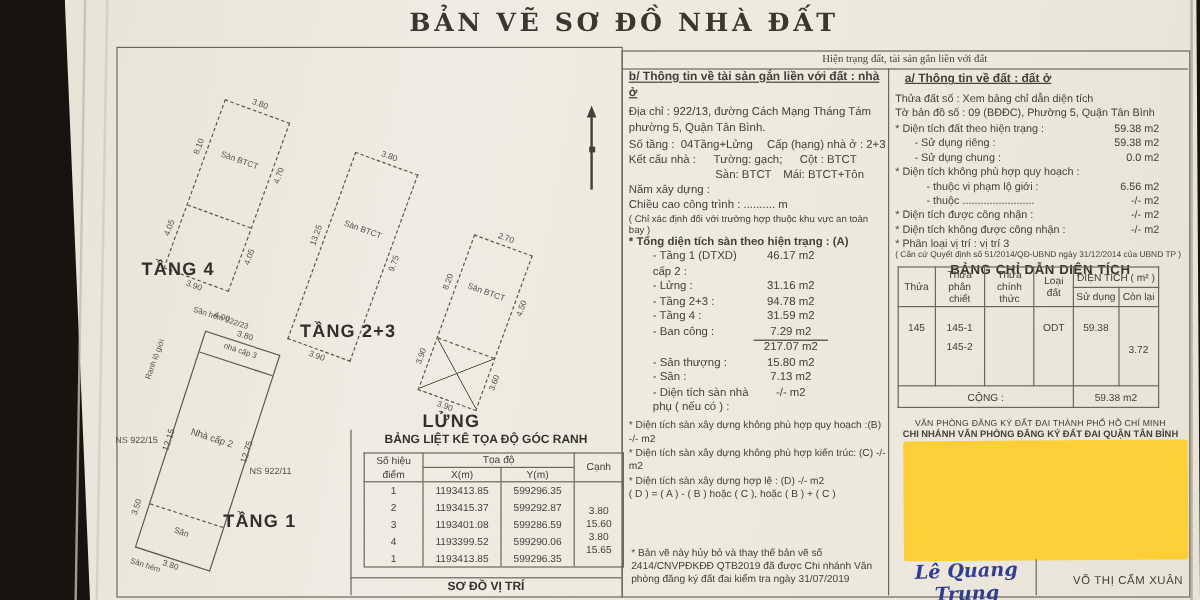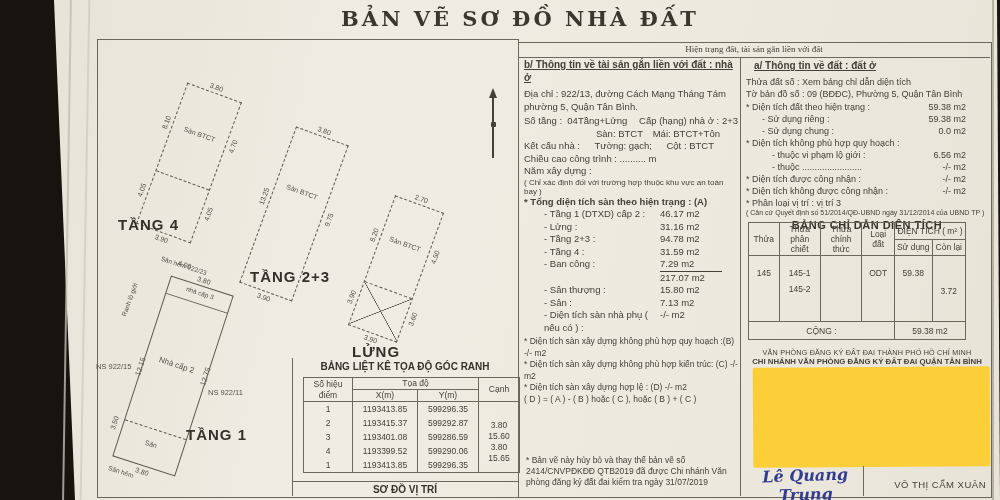--- a/index.html
+++ b/index.html
@@ -16,21 +16,21 @@
   .vline,.hline{position:absolute;background:#6c675c;}
   .t7{font-size:7px;} .t8{font-size:8px;} .t85{font-size:8.5px;} .t9{font-size:9px;} .t10{font-size:10px;}
   .bold{font-weight:bold;} .und{text-decoration:underline;} .ctr{text-align:center;}
   .abs{position:absolute;}
   
   .bcol{position:absolute;left:524px;top:59px;width:214px;line-height:12.5px;font-size:9.5px;}
   .acol{position:absolute;left:746px;top:60px;width:242px;line-height:12px;font-size:9px;}
   .row{display:flex;justify-content:space-between;}
   .arearow{display:flex;margin-left:20px;}
   .arearow .lab{flex:1;}
-  .arearow .val{width:62px;text-align:left;margin-right:16px;}
+  .arearow .val{width:62px;text-align:center;margin-right:48px;}
   .landrow{display:flex;}
   .landrow .lab{flex:1;}
   .landrow .val{width:58px;text-align:right;margin-right:22px;}
   
   table{border-collapse:collapse;}
   .atable{position:absolute;left:748px;top:222px;width:218px;font-size:8.5px;color:#45413a;}
   .atable th,.atable td{border:1px solid #6c675c;padding:1px 2px;font-weight:normal;text-align:center;vertical-align:top;}
   .atable th{vertical-align:middle;line-height:10px;}
   .ctable{position:absolute;left:303px;top:377px;font-size:8.5px;}
   .ctable th{border:1px solid #6c675c;padding:0 2px;font-weight:normal;line-height:11px;}
@@ -192,31 +192,31 @@
   <div class="abs bold ctr" style="left:292px;top:484px;width:226px;font-size:10px;color:#36332c;">SƠ ĐỒ VỊ TRÍ</div>
 
   <div class="bcol">
     <div class="bold und t10" style="margin-bottom:4px;">b/ Thông tin về tài sản gắn liền với đất : nhà ở</div>
     <div>Địa chỉ : 922/13, đường Cách Mạng Tháng Tám</div>
     <div style="margin-bottom:2px;">phường 5, Quận Tân Bình.</div>
     <div class="row">
       <span><span>Số tầng :</span>&nbsp;&nbsp;<span>04Tầng+Lửng</span></span>
       <span>Cấp (hạng) nhà ở : 2+3</span>
     </div>
-    <div class="row" style="padding-left:72px;">
-      <span>Sàn: BTCT</span>
-      <span style="margin-right:18px;">Mái: BTCT+Tôn</span>
-    </div>
     <div class="row">
       <span>Kết cấu nhà :</span>
       <span>Tường: gạch;</span>
       <span style="margin-right:24px;">Cột : BTCT</span>
     </div>
+    <div class="row" style="padding-left:72px;">
+      <span>Sàn: BTCT</span>
+      <span style="margin-right:18px;">Mái: BTCT+Tôn</span>
+    </div>
+    <div>Năm xây dựng :</div>
     <div>Chiều cao công trình : .......... m</div>
-    <div>Năm xây dựng :</div>
     <div class="t8" style="line-height:9px;">( Chỉ xác định đối với trường hợp thuộc khu vực an toàn bay )</div>
     <div class="bold" style="font-weight:600;">* Tổng diện tích sàn theo hiện trạng : (A)</div>
 
     <div class="arearow">
         <span class="lab">- Tầng 1 (DTXD) cấp 2 :</span>
         <span class="val">46.17 m2</span>
       </div>
     <div class="arearow">
         <span class="lab">- Lửng :</span>
         <span class="val">31.16 m2</span>

